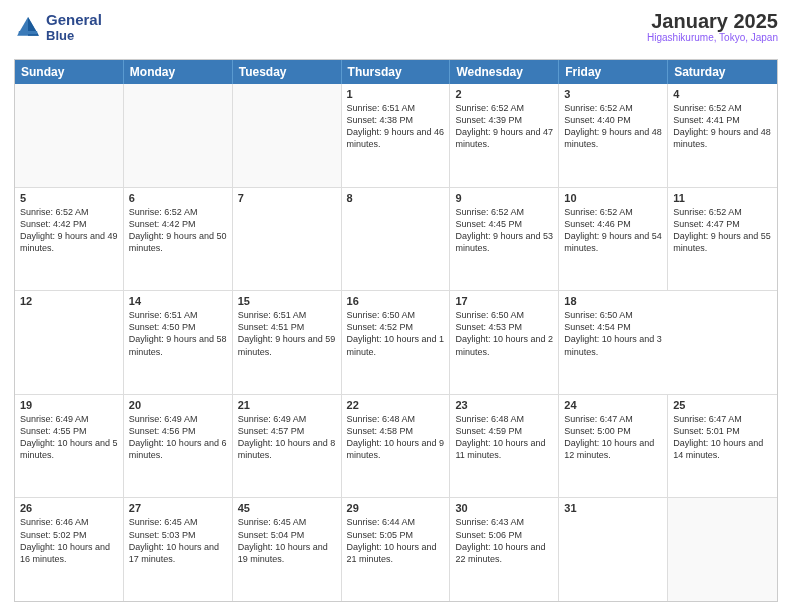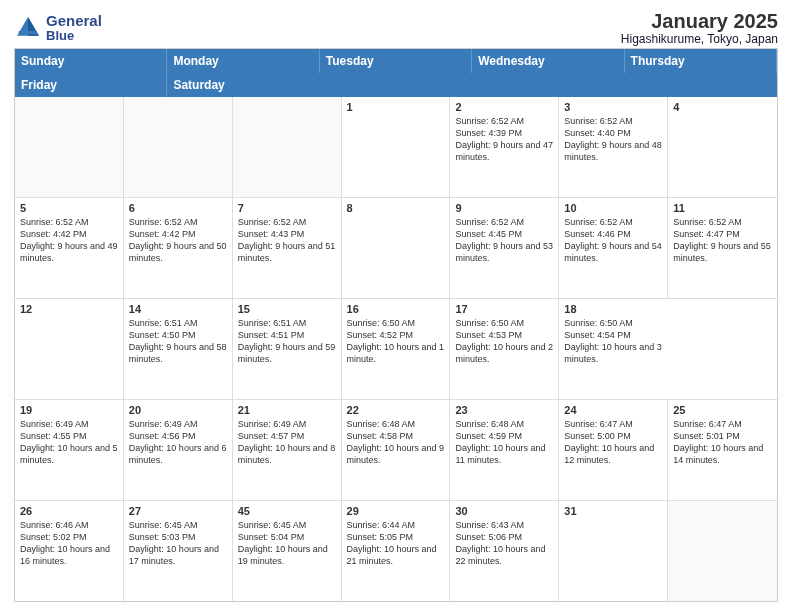--- a/index.html
+++ b/index.html
@@ -13,22 +13,22 @@
     .page {
       width: 792px;
       height: 612px;
       display: flex;
       flex-direction: column;
       padding: 10px 14px 10px 14px;
     }
     .header {
       display: flex;
       justify-content: space-between;
-      align-items: center;
-      margin-bottom: 2px;
+      align-items: flex-end;
+      margin-bottom: 16px;
     }
     .logo {
       display: flex;
       align-items: center;
       gap: 4px;
     }
     .logo-text {
       display: flex;
       flex-direction: column;
       font-size: 13px;
@@ -44,32 +44,32 @@
     .title-block {
       text-align: right;
     }
     .month-title {
       font-size: 20px;
       font-weight: bold;
       color: #333;
       line-height: 1.1;
     }
     .subtitle {
-      font-size: 12px;
-      color: #0f172a;
+      font-size: 10px;
+      color: #8b5cf6;
     }
     .calendar {
       flex: 1;
       display: flex;
       flex-direction: column;
       border: 1px solid #ccc;
     }
     .cal-header-row {
       display: grid;
-      grid-template-columns: repeat(5, 1fr);
+      grid-template-columns: repeat(7, 1fr);
       background: #3a7ab8;
     }
     .cal-header-cell {
       color: #fff;
       font-size: 12px;
       font-weight: bold;
       padding: 5px 6px;
       text-align: left;
       border-right: 1px solid #5a9ad0;
     }
@@ -129,67 +129,70 @@
       <div class="month-title">January 2025</div>
       <div class="subtitle">Higashikurume, Tokyo, Japan</div>
     </div>
   </div>
 
   <div class="calendar">
     <div class="cal-header-row">
     <div class="cal-header-cell">Sunday</div>
         <div class="cal-header-cell">Monday</div>
         <div class="cal-header-cell">Tuesday</div>
+        <div class="cal-header-cell">Thursday</div>
         <div class="cal-header-cell">Wednesday</div>
-        <div class="cal-header-cell">Thursday</div>
         <div class="cal-header-cell">Friday</div>
         <div class="cal-header-cell">Saturday</div>
       </div>
     <div class="cal-body">
     <div class="cal-week">
           <div class="cal-cell empty"></div>
           <div class="cal-cell empty"></div>
           <div class="cal-cell empty"></div>
           <div class="cal-cell">
             <span class="day-num">1</span>
+            <div class="cell-text">Sunrise: 6:51 AM
+Sunset: 4:38 PM
+Daylight: 9 hours and 46 minutes.</div>
           </div>
           <div class="cal-cell">
             <span class="day-num">2</span>
             <div class="cell-text">Sunrise: 6:52 AM
 Sunset: 4:39 PM
 Daylight: 9 hours and 47 minutes.</div>
           </div>
           <div class="cal-cell">
             <span class="day-num">3</span>
             <div class="cell-text">Sunrise: 6:52 AM
 Sunset: 4:40 PM
 Daylight: 9 hours and 48 minutes.</div>
           </div>
           <div class="cal-cell">
             <span class="day-num">4</span>
+            <div class="cell-text">Sunrise: 6:52 AM
+Sunset: 4:41 PM
+Daylight: 9 hours and 48 minutes.</div>
           </div>
         </div>
         <div class="cal-week">
           <div class="cal-cell">
             <span class="day-num">5</span>
             <div class="cell-text">Sunrise: 6:52 AM
 Sunset: 4:42 PM
 Daylight: 9 hours and 49 minutes.</div>
           </div>
           <div class="cal-cell">
             <span class="day-num">6</span>
             <div class="cell-text">Sunrise: 6:52 AM
 Sunset: 4:42 PM
 Daylight: 9 hours and 50 minutes.</div>
           </div>
           <div class="cal-cell">
             <span class="day-num">7</span>
-            <div class="cell-text">Sunrise: 6:52 AM
-Sunset: 4:43 PM
-Daylight: 9 hours and 51 minutes.</div>
           </div>
           <div class="cal-cell">
             <span class="day-num">8</span>
           </div>
           <div class="cal-cell">
             <span class="day-num">9</span>
             <div class="cell-text">Sunrise: 6:52 AM
 Sunset: 4:45 PM
 Daylight: 9 hours and 53 minutes.</div>
           </div>

